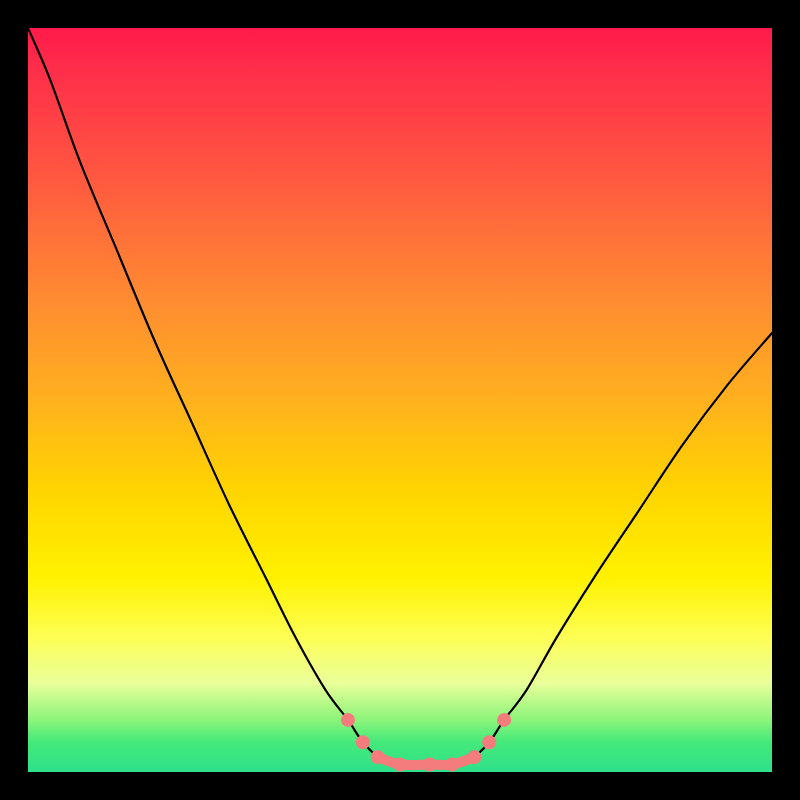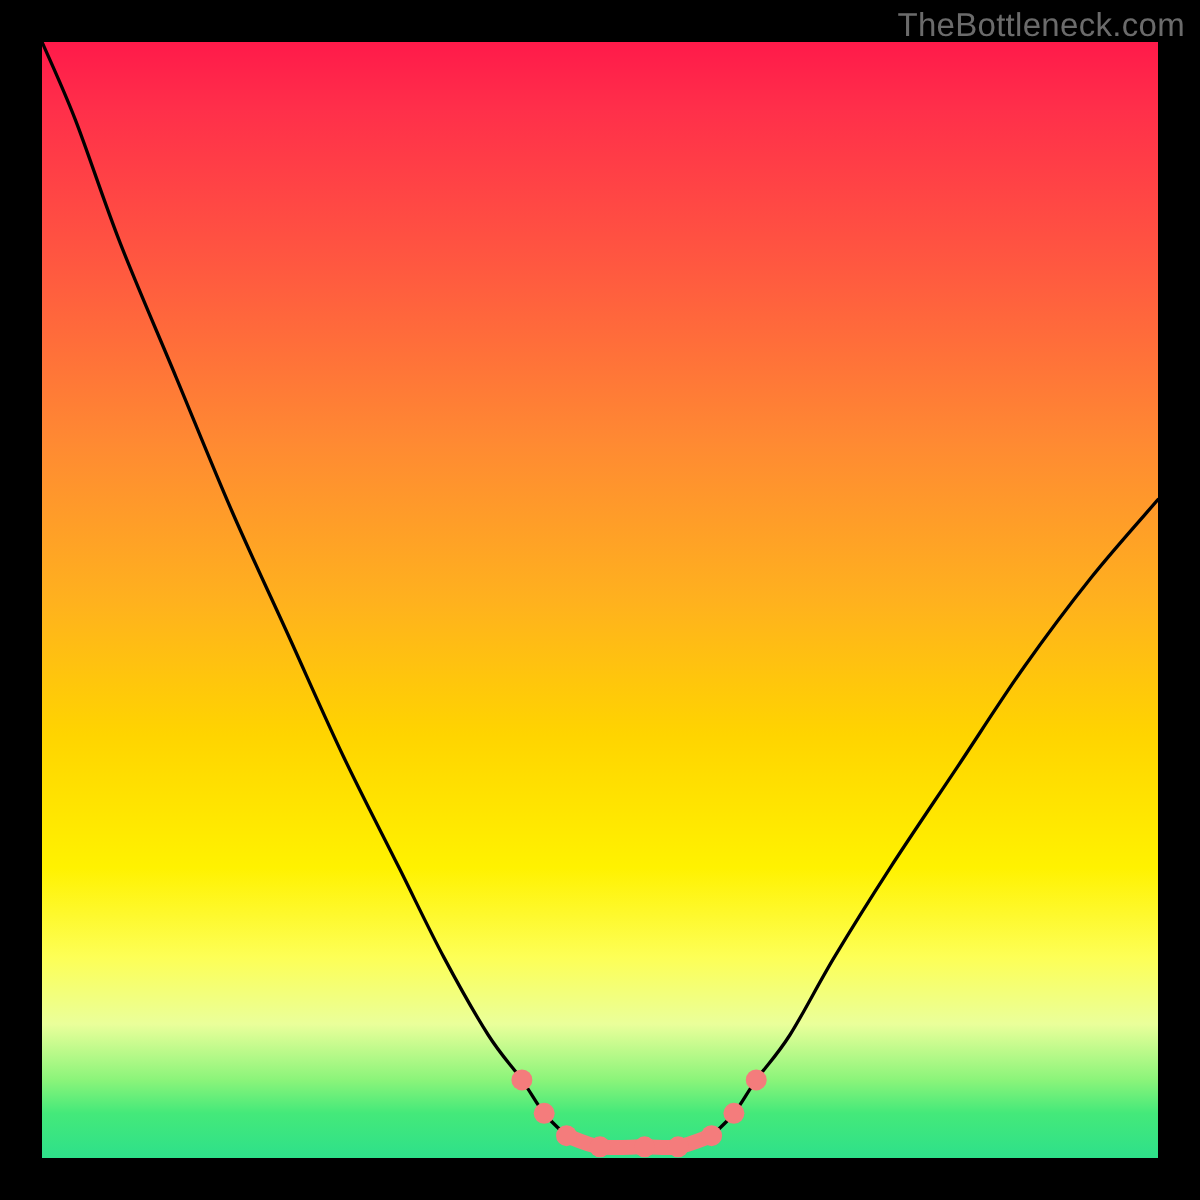--- a/index.html
+++ b/index.html
@@ -55,21 +55,20 @@
     pointer-events: none;
   }
 </style>
 </head>
 <body>
 
 <div class="frame">
 
   <div class="plot-area"></div>
 
-  <div class="watermark">TheBottleneck.com</div>
 
   <svg class="overlay" viewBox="0 0 744 744">
     <g>
       <path d="M 0 0 C 3.72 8.679999999999987, 13.639999999999999 29.759999999999916, 22.32 52.07999999999993 C 31 74.39999999999993, 40.92 105.40000000000005, 52.080000000000005 133.92000000000007 C 63.24000000000001 162.44000000000008, 76.88 193.44000000000005, 89.28 223.20000000000005 C 101.68 252.96000000000004, 114.08 283.96000000000004, 126.48 312.48 C 138.88 341, 151.28 367.03999999999996, 163.68 394.32 C 176.08 421.6, 188.48000000000002 450.12, 200.88000000000002 476.16 C 213.28000000000003 502.20000000000005, 226.92000000000002 528.2399999999999, 238.08 550.56 C 249.24 572.88, 257.91999999999996 591.48, 267.84 610.08 C 277.76 628.6800000000001, 288.92 648.52, 297.6 662.16 C 306.28000000000003 675.8, 313.72 683.24, 319.92 691.92 C 326.12 700.5999999999999, 329.84000000000003 708.04, 334.8 714.24 C 339.76 720.44, 347.2 726.64, 349.68 729.12" id="curve-left" fill="none" stroke="#000" stroke-width="2.2" stroke-linecap="round"></path>
       <path d="M 446.4 729.12 C 448.88 726.64, 456.31999999999994 720.44, 461.28 714.24 C 466.24 708.04, 469.96000000000004 700.5999999999999, 476.16 691.92 C 482.36 683.24, 489.8 675.8, 498.48 662.16 C 507.16 648.52, 517.08 628.6800000000001, 528.24 610.08 C 539.4 591.48, 551.8000000000001 571.64, 565.44 550.56 C 579.08 529.4799999999999, 595.1999999999999 505.92, 610.0799999999999 483.6 C 624.9599999999999 461.28000000000003, 639.84 437.71999999999997, 654.72 416.64 C 669.6 395.56, 684.48 375.72, 699.36 357.12 C 714.24 338.52, 736.56 313.72, 744 305.04" id="curve-right" fill="none" stroke="#000" stroke-width="2.2" stroke-linecap="round"></path>
       <path d="M 349.68 729.12 C 353.4 730.36, 363.32 735.3199999999999, 372 736.56 C 380.68 737.8, 393.08000000000004 736.56, 401.76000000000005 736.56 C 410.44000000000005 736.56, 416.64 737.8, 424.08 736.56 C 431.52 735.3199999999999, 442.67999999999995 730.36, 446.4 729.12" id="curve-floor" fill="none" stroke="#f47c7c" stroke-width="10" stroke-linecap="round"></path>
     </g>
     <g id="dots">
         <circle cx="319.92" cy="691.92" r="7" fill="#f47c7c"></circle>
         <circle cx="334.8" cy="714.24" r="7" fill="#f47c7c"></circle>

